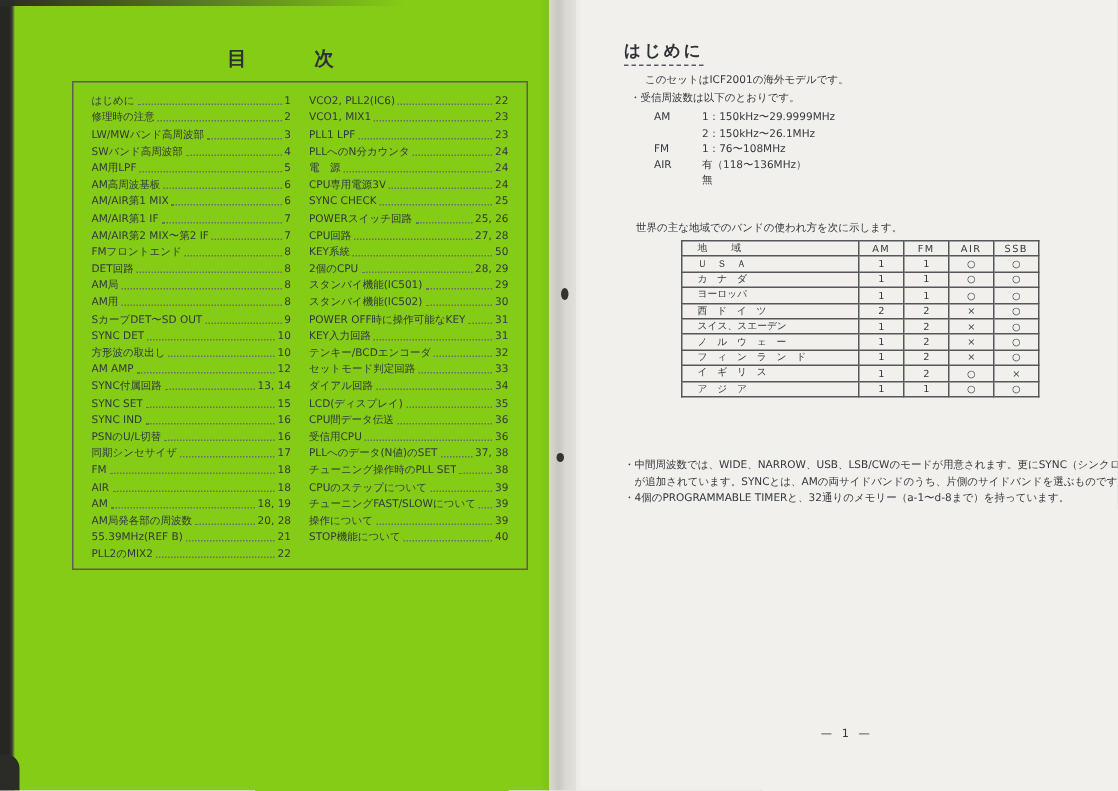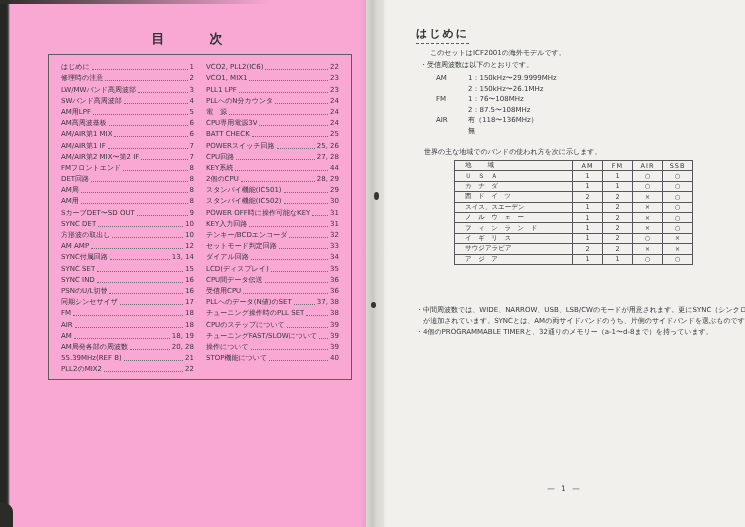--- a/index.html
+++ b/index.html
@@ -8,21 +8,21 @@
     position: relative;
     overflow: hidden;
     background: #e7e5e0;
     font-family: "DejaVu Sans", sans-serif;
     color: #34373c;
   }
   .page {
     position: absolute;
     top: 0;
     height: 527px;
-    background: #f9a8d4;
+    background: #84cc16;
   }
   .page-left  { left: 8px;  width: 358px; }
   .page-right { left: 384px; width: 361px; background: #f1f0ec; }
 
   
   .edge-left {
     position: absolute; left: 0; top: 0; width: 10px; height: 100%;
     background: linear-gradient(to right, #262622 0 6px, #3a3a35 8px, rgba(58,58,53,0));
     z-index: 5;
   }
@@ -273,38 +273,38 @@
           <span class="toc-label">電　源</span>
           <span class="toc-leader"></span>
           <span class="toc-page">24</span>
         </div>
         <div class="toc-row">
           <span class="toc-label">CPU専用電源3V</span>
           <span class="toc-leader"></span>
           <span class="toc-page">24</span>
         </div>
         <div class="toc-row">
-          <span class="toc-label">BATT CHECK</span>
+          <span class="toc-label">SYNC CHECK</span>
           <span class="toc-leader"></span>
           <span class="toc-page">25</span>
         </div>
         <div class="toc-row">
           <span class="toc-label">POWERスイッチ回路</span>
           <span class="toc-leader"></span>
           <span class="toc-page">25, 26</span>
         </div>
         <div class="toc-row">
           <span class="toc-label">CPU回路</span>
           <span class="toc-leader"></span>
           <span class="toc-page">27, 28</span>
         </div>
         <div class="toc-row">
           <span class="toc-label">KEY系統</span>
           <span class="toc-leader"></span>
-          <span class="toc-page">44</span>
+          <span class="toc-page">50</span>
         </div>
         <div class="toc-row">
           <span class="toc-label">2個のCPU</span>
           <span class="toc-leader"></span>
           <span class="toc-page">28, 29</span>
         </div>
         <div class="toc-row">
           <span class="toc-label">スタンバイ機能(IC501)</span>
           <span class="toc-leader"></span>
           <span class="toc-page">29</span>
@@ -398,24 +398,20 @@
         <span class="band-label">AM</span>
         <span class="band-entry">1：150kHz〜29.9999MHz</span>
       </div>
       <div class="band-row">
         <span class="band-label"></span>
         <span class="band-entry">2：150kHz〜26.1MHz</span>
       </div>
       <div class="band-row">
         <span class="band-label">FM</span>
         <span class="band-entry">1：76〜108MHz</span>
-      </div>
-      <div class="band-row">
-        <span class="band-label"></span>
-        <span class="band-entry">2：87.5〜108MHz</span>
       </div>
       <div class="band-row">
         <span class="band-label">AIR</span>
         <span class="band-entry">有（118〜136MHz）</span>
       </div>
       <div class="band-row">
         <span class="band-label"></span>
         <span class="band-entry">無</span>
       </div>
     </div>
@@ -441,20 +437,27 @@
           <td>○</td>
         </tr>
         <tr>
           <td class="col-region">カ　ナ　ダ</td>
           <td>1</td>
           <td>1</td>
           <td>○</td>
           <td>○</td>
         </tr>
         <tr>
+          <td class="col-region">ヨーロッパ</td>
+          <td>1</td>
+          <td>1</td>
+          <td>○</td>
+          <td>○</td>
+        </tr>
+        <tr>
           <td class="col-region">西　ド　イ　ツ</td>
           <td>2</td>
           <td>2</td>
           <td>×</td>
           <td>○</td>
         </tr>
         <tr>
           <td class="col-region">スイス、スエーデン</td>
           <td>1</td>
           <td>2</td>
@@ -473,27 +476,20 @@
           <td>1</td>
           <td>2</td>
           <td>×</td>
           <td>○</td>
         </tr>
         <tr>
           <td class="col-region">イ　ギ　リ　ス</td>
           <td>1</td>
           <td>2</td>
           <td>○</td>
-          <td>×</td>
-        </tr>
-        <tr>
-          <td class="col-region">サウジアラビア</td>
-          <td>2</td>
-          <td>2</td>
-          <td>×</td>
           <td>×</td>
         </tr>
         <tr>
           <td class="col-region">ア　ジ　ア</td>
           <td>1</td>
           <td>1</td>
           <td>○</td>
           <td>○</td>
         </tr>
       </tbody>

